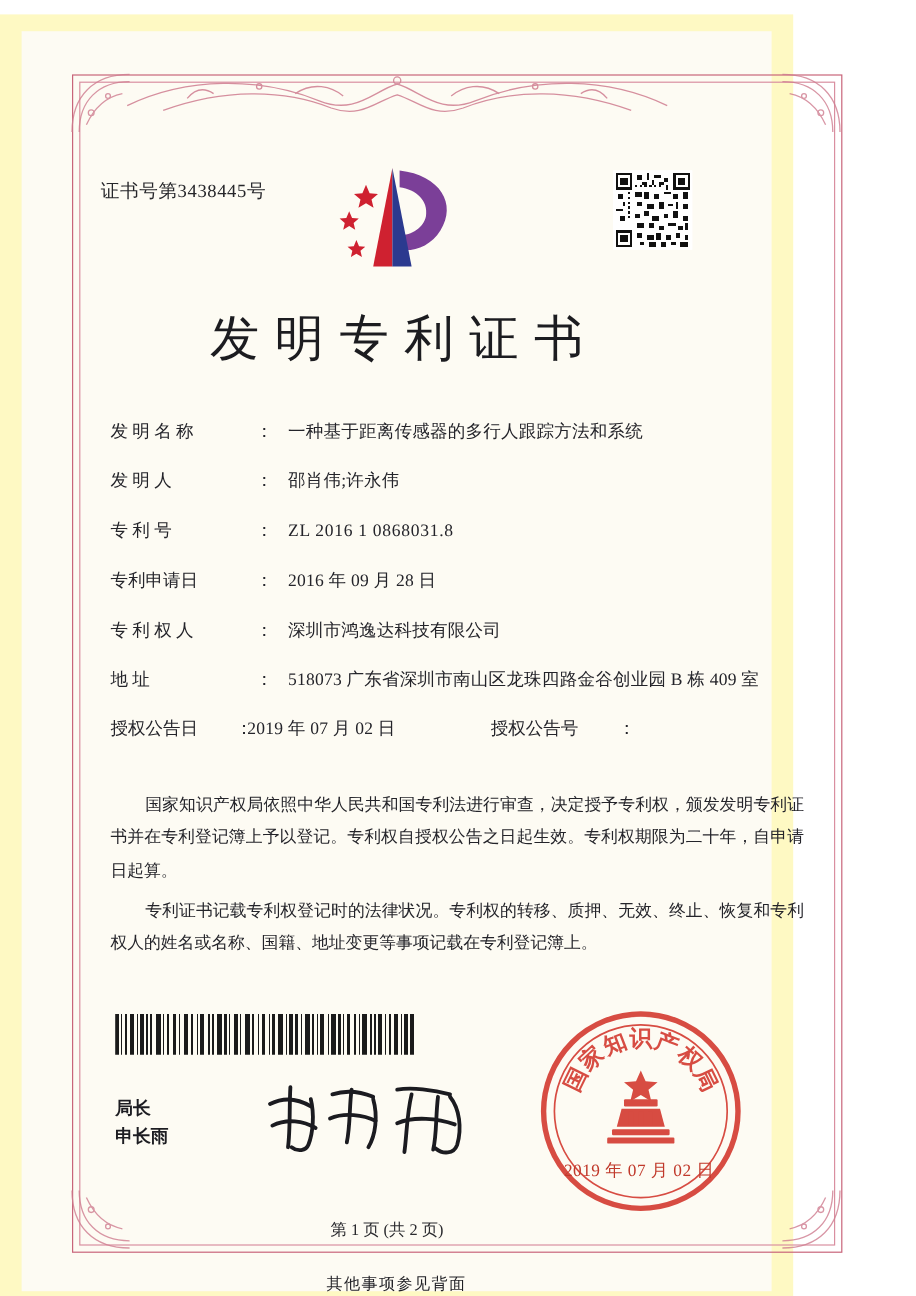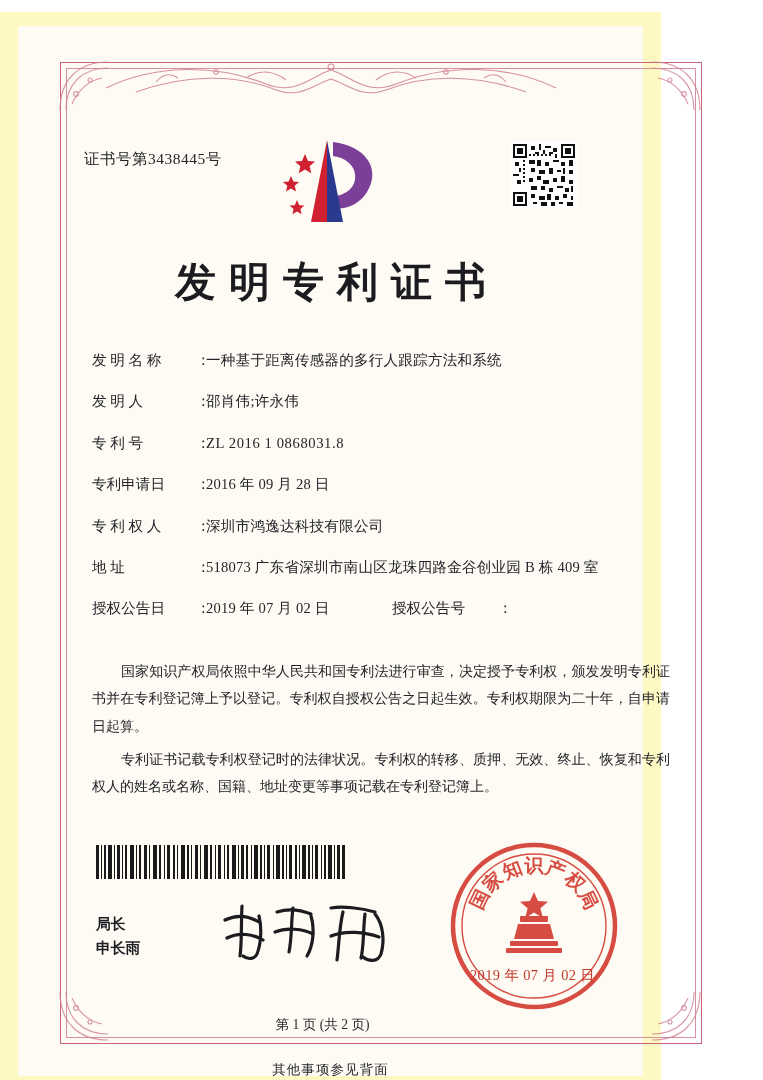--- a/index.html
+++ b/index.html
@@ -107,41 +107,42 @@
     height: 96px;
   }
 
   
   .doc-title {
     position: absolute;
     left: 0; right: 0;
     top: 243px;
     text-align: center;
     font-size: 41px;
-    font-weight: bold;
+    font-weight: normal;
     letter-spacing: 13px;
     color: #1c1c20;
     font-family: "DejaVu Serif", serif;
     text-indent: 13px;
   }
 
   
   .fields {
     position: absolute;
     left: 92px;
     top: 338px;
     width: 580px;
   }
   .field-row {
     display: flex;
     align-items: flex-start;
     margin-bottom: 19.5px;
     font-size: 14.6px;
     line-height: 1.5;
     color: #24242a;
+    gap: 17px;
   }
   .field-label {
     flex: 0 0 auto;
     width: 104px;
     letter-spacing: 0;
     white-space: nowrap;
   }
   .field-colon {
     flex: 0 0 auto;
     width: 10px;

